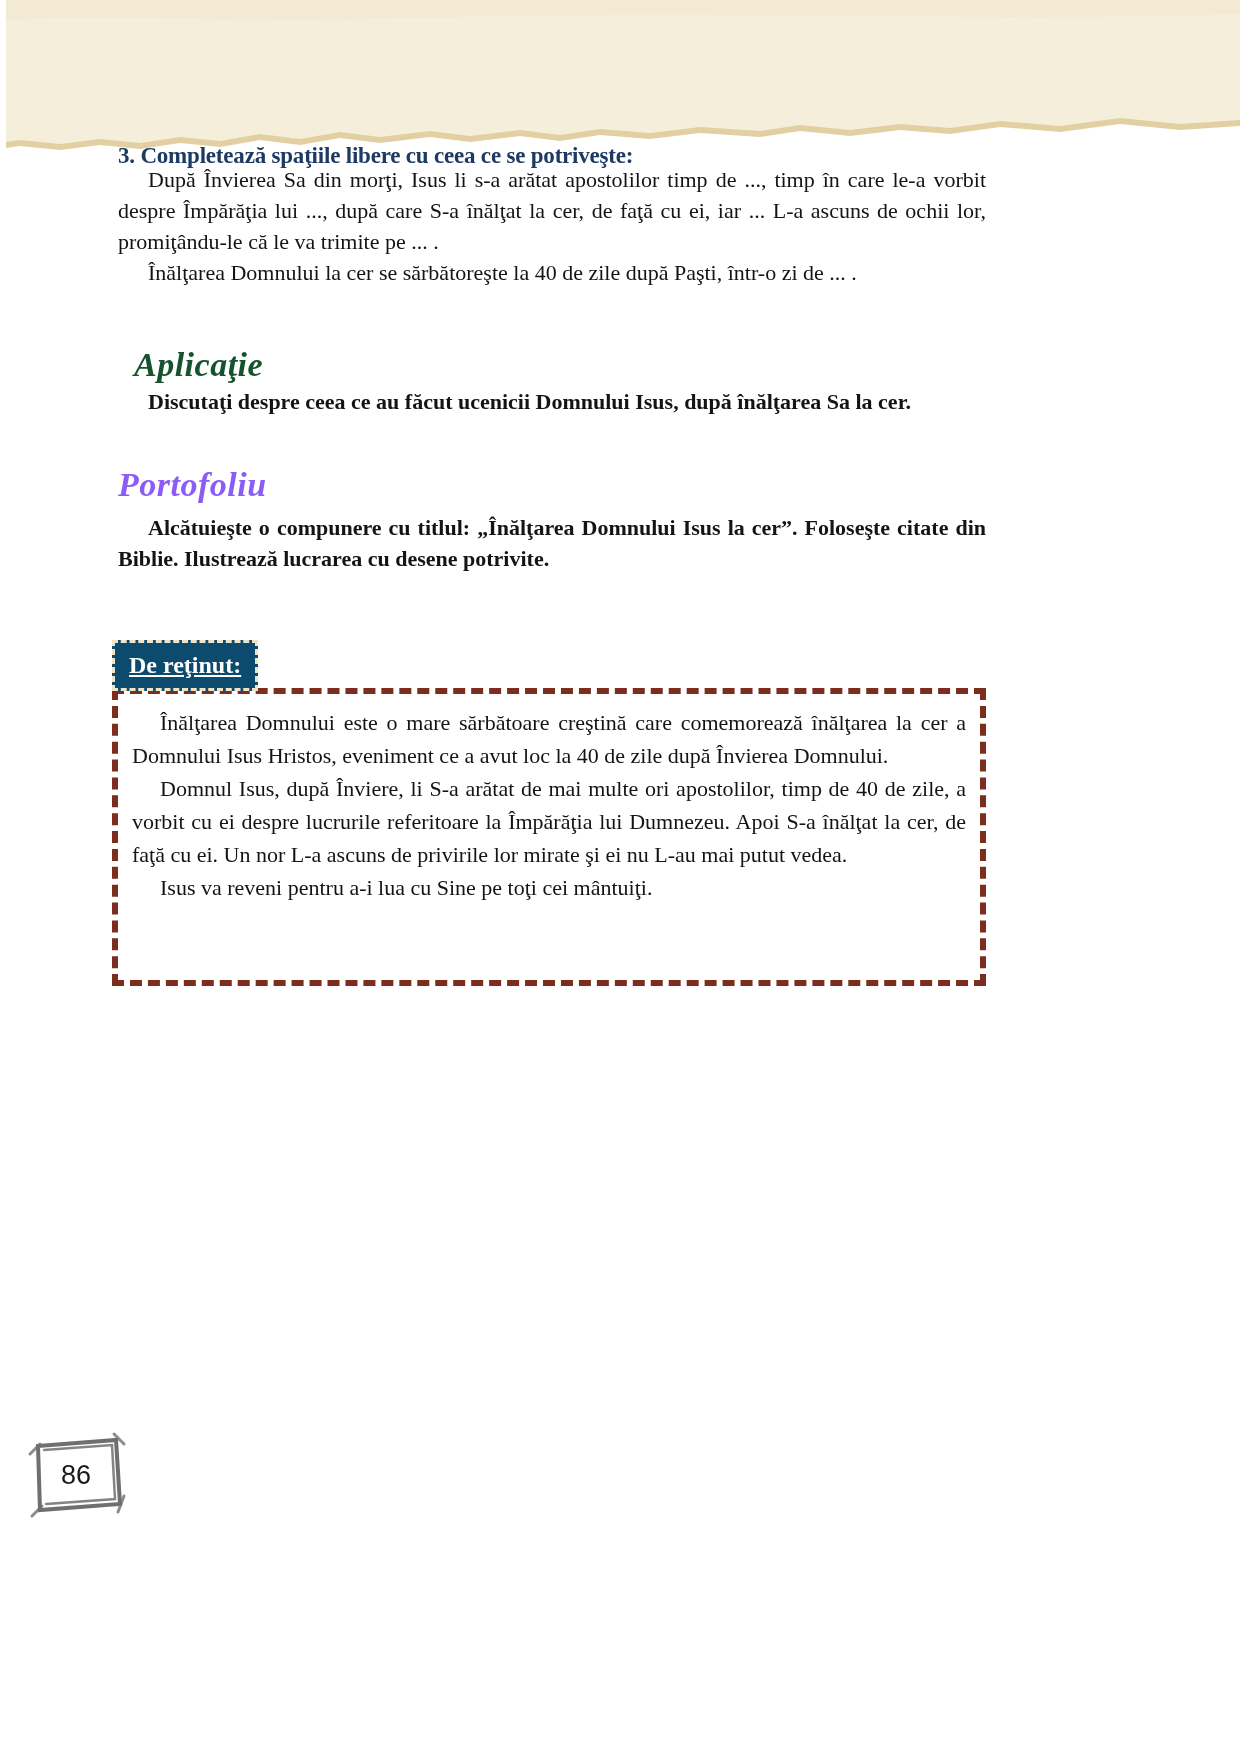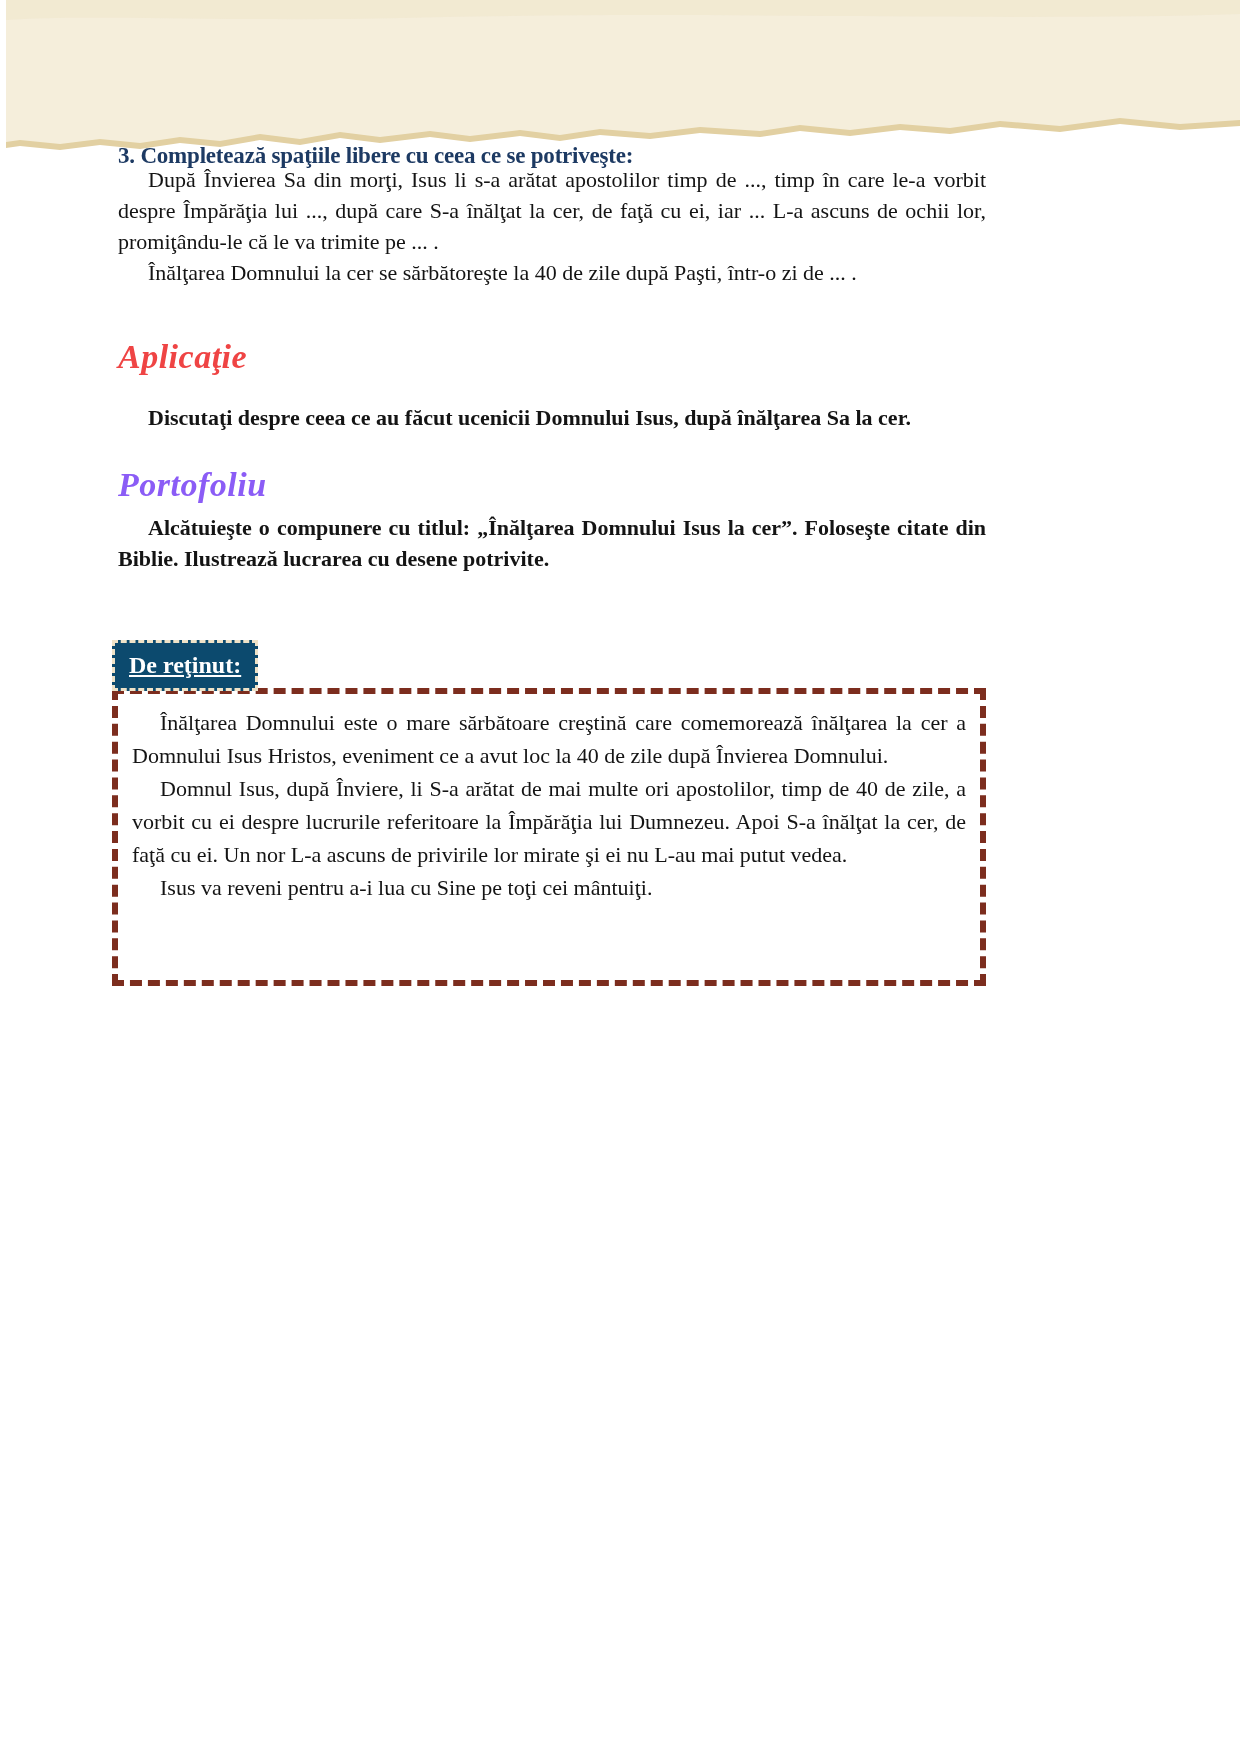--- a/index.html
+++ b/index.html
@@ -28,30 +28,30 @@
   }
   .exercise-body p { text-indent:30px; }
 
   
   .script-title {
     position:absolute; left:118px;
     font-size:34px; font-weight:bold; font-style:italic;
     font-family:"Liberation Serif", serif;
     letter-spacing:0.5px;
   }
-  .title-aplicatie { top:338px; color:#ef4444; }
+  .title-aplicatie { top:346px; color:#14532d;margin-left:16px; }
   .title-portofoliu { top:466px; color:#8b5cf6; }
 
   .bold-par {
     position:absolute; left:118px; width:868px;
     font-size:22px; font-weight:bold; line-height:31px;
     text-align:justify;
   }
   .bold-par.single { text-indent:30px; }
-  .par-aplicatie { top:386px;margin-top:16px; }
+  .par-aplicatie { top:386px; }
   .par-portofoliu { top:512px; text-indent:30px; }
 
   
   .note-box {
     position:absolute; top:688px; left:112px;
     width:874px; height:298px;
     border:6px dashed #7c2d1e;
     padding:12px 14px 10px 14px;
   }
   .note-badge {
@@ -104,14 +104,24 @@
 
   <div class="note-box">
     <div class="note-badge">De reţinut:</div>
     <div class="note-text">
       <p>Înălţarea Domnului este o mare sărbătoare creştină care comemorează înălţarea la cer a Domnului Isus Hristos, eveniment ce a avut loc la 40 de zile după Învierea Domnului.</p>
       <p>Domnul Isus, după Înviere, li S-a arătat de mai multe ori apostolilor, timp de 40 de zile, a vorbit cu ei despre lucrurile referitoare la Împărăţia lui Dumnezeu. Apoi S-a înălţat la cer, de faţă cu ei. Un nor L-a ascuns de privirile lor mirate şi ei nu L-au mai putut vedea.</p>
       <p>Isus va reveni pentru a-i lua cu Sine pe toţi cei mântuiţi.</p>
     </div>
   </div>
 
+  <div class="pagenum-wrap">
+    <svg width="104" height="92" viewBox="0 0 104 92">
+      <g fill="none" stroke="#6f6f6f" stroke-width="4" stroke-linecap="round">
+        <path d="M12,16 L90,10 L94,74 L14,80 Z"></path>
+        <path d="M18,20 L86,15 L89,69 L20,74" stroke-width="2.5" opacity="0.85"></path>
+        <path d="M4,24 L14,14 M88,4 L98,14 M98,66 L92,82 M6,86 L16,76" stroke-width="3" opacity="0.8"></path>
+      </g>
+    </svg>
+    <div class="pagenum">86</div>
+  </div>
 
 </div>
 
 </body></html>

